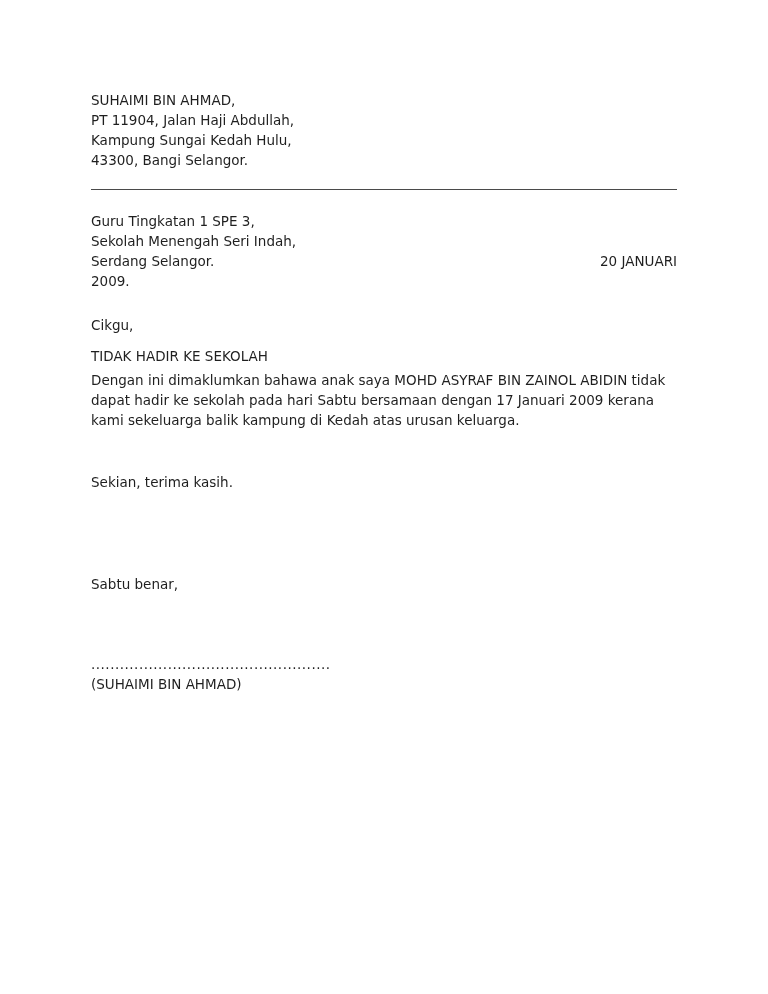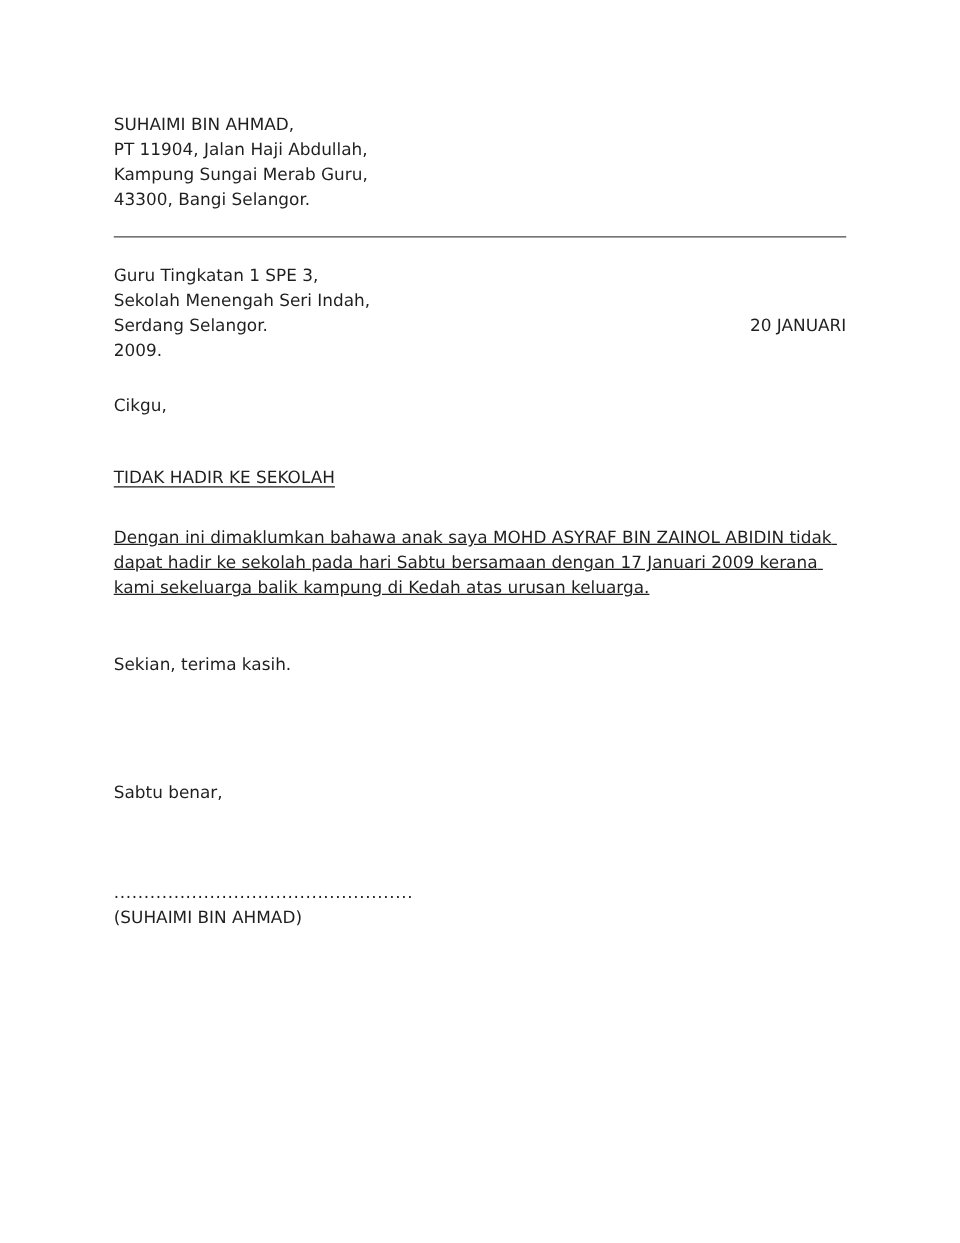--- a/index.html
+++ b/index.html
@@ -27,40 +27,39 @@
     height: 0;
     margin: 19px 0 21px 0;
   }
   .recipient-date-row {
     display: flex;
     justify-content: space-between;
     align-items: flex-end;
   }
   .salutation { margin-top: 24px; }
   .subject {
-    margin-top: 37px;
-    text-decoration: underline;
+    margin-top: 11px;
     text-underline-offset: 3px;
   }
-  .para-1 { margin-top: 28px; text-decoration: underline; }
+  .para-1 { margin-top: 4px; }
   .para-2 { margin-top: 20px; }
   .para-3 { margin-top: 42px; }
   .closing { margin-top: 82px; }
   .sig-dots { margin-top: 60px; letter-spacing: 0.5px; }
   .sig-name { margin-top: 0; }
 </style>
 </head>
 <body>
 
 <div class="page">
 
   <div class="sender">
     <div class="line">SUHAIMI BIN AHMAD,</div>
     <div class="line">PT 11904, Jalan Haji Abdullah,</div>
-    <div class="line">Kampung Sungai Merab Guru,</div>
+    <div class="line">Kampung Sungai Kedah Hulu,</div>
     <div class="line">43300, Bangi Selangor.</div>
   </div>
 
   <hr class="divider">
 
   <div class="recipient">
     <div class="line">Guru Tingkatan 1 SPE 3,</div>
     <div class="line">Sekolah Menengah Seri Indah,</div>
     <div class="recipient-date-row">
       <span class="line">Serdang Selangor.</span>

